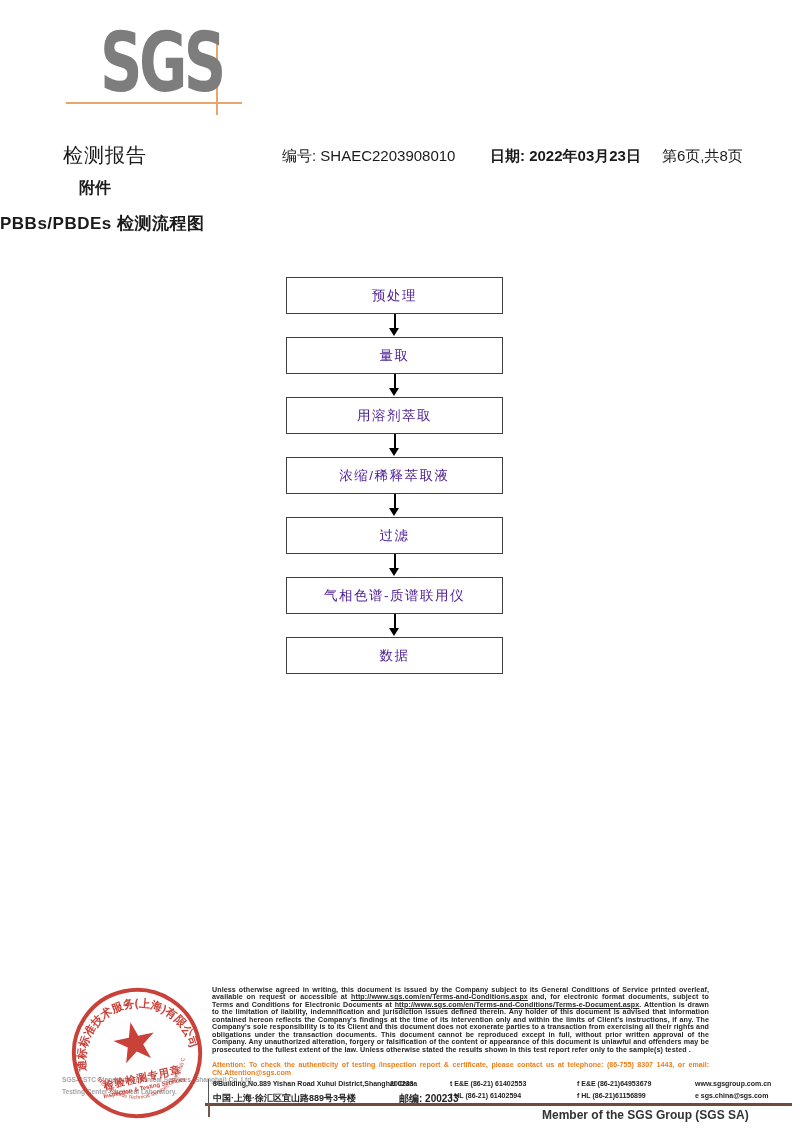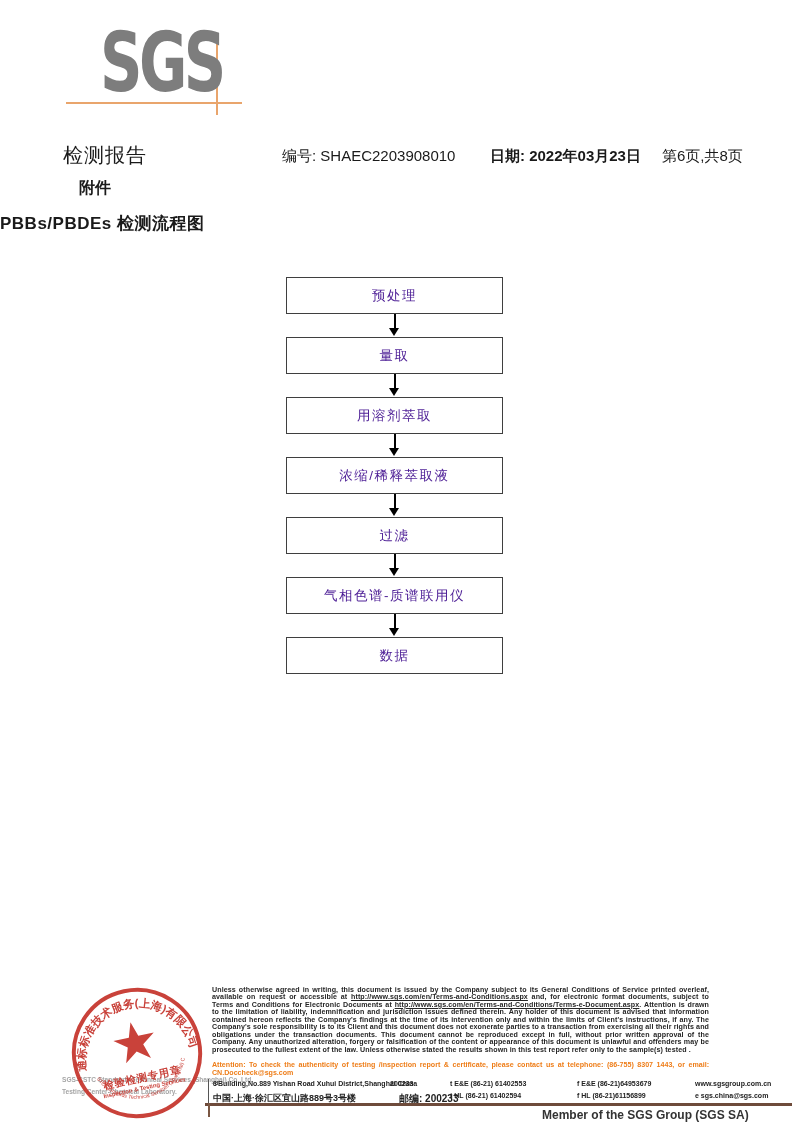--- a/index.html
+++ b/index.html
@@ -115,21 +115,21 @@
     <text font-size="5.4" fill="#c5342c">
       <textPath href="#arcB" startOffset="50%" text-anchor="middle">SGS-CSTC Standards Technical Services (Shanghai) Co.,Ltd.</textPath>
     </text>
   </svg>
 
   <div class="disclaimer">
     <span>Unless otherwise agreed in writing, this document is issued by the Company subject to its General Conditions of Service printed overleaf, available on request or accessible at </span><span class="u">http://www.sgs.com/en/Terms-and-Conditions.aspx</span><span> and, for electronic format documents, subject to Terms and Conditions for Electronic Documents at </span><span class="u">http://www.sgs.com/en/Terms-and-Conditions/Terms-e-Document.aspx</span><span>. Attention is drawn to the limitation of liability, indemnification and jurisdiction issues defined therein. Any holder of this document is advised that information contained hereon reflects the Company's findings at the time of its intervention only and within the limits of Client's instructions, if any. The Company's sole responsibility is to its Client and this document does not exonerate parties to a transaction from exercising all their rights and obligations under the transaction documents. This document cannot be reproduced except in full, without prior written approval of the Company. Any unauthorized alteration, forgery or falsification of the content or appearance of this document is unlawful and offenders may be prosecuted to the fullest extent of the law. Unless otherwise stated the results shown in this test report refer only to the sample(s) tested .</span>
   </div>
 
   <div class="attention">
-    <span>Attention: To check the authenticity of testing /inspection report &amp; certificate, please contact us at telephone: (86-755) 8307 1443, or email: </span><span>CN.Doccheck@sgs.com</span>
+    <span>Attention: To check the authenticity of testing /inspection report &amp; certificate, please contact us at telephone: (86-755) 8307 1443, or email: </span><span>CN.Attention@sgs.com</span>
   </div>
 
   <div class="addr-vline"></div>
   <div class="addr">
     <div class="addr-row">
       <span class="a-main"><span>3</span><sup>rd</sup><span>Building,No.889 Yishan Road Xuhui District,Shanghai China</span></span>
       <span class="a-postal">200233</span>
       <span class="a-tel">t E&amp;E (86-21) 61402553</span>
       <span class="a-fax">f E&amp;E (86-21)64953679</span>
       <span class="a-net">www.sgsgroup.com.cn</span>

